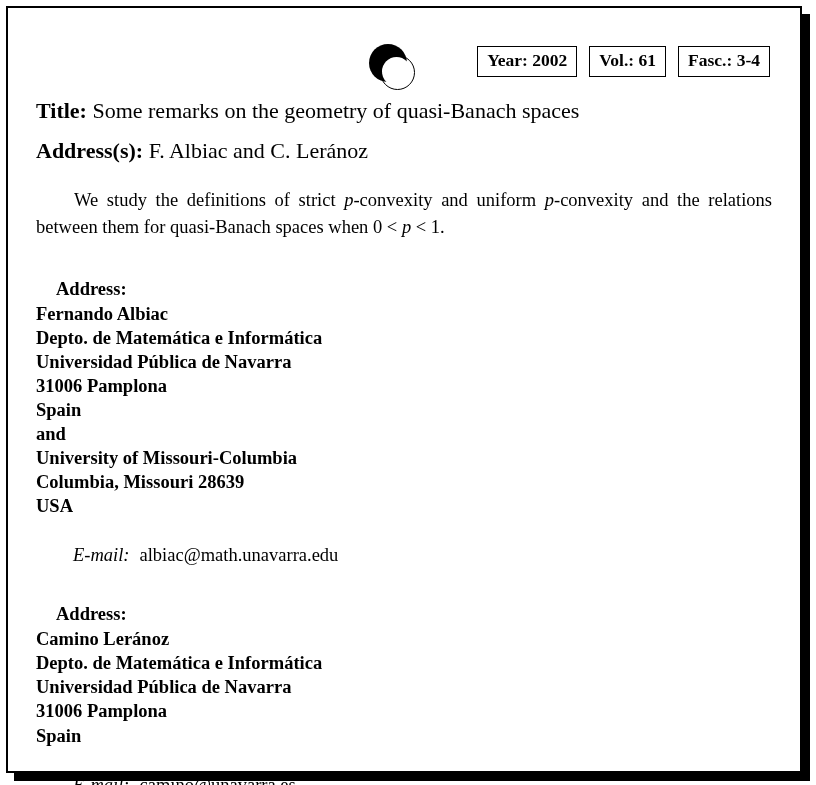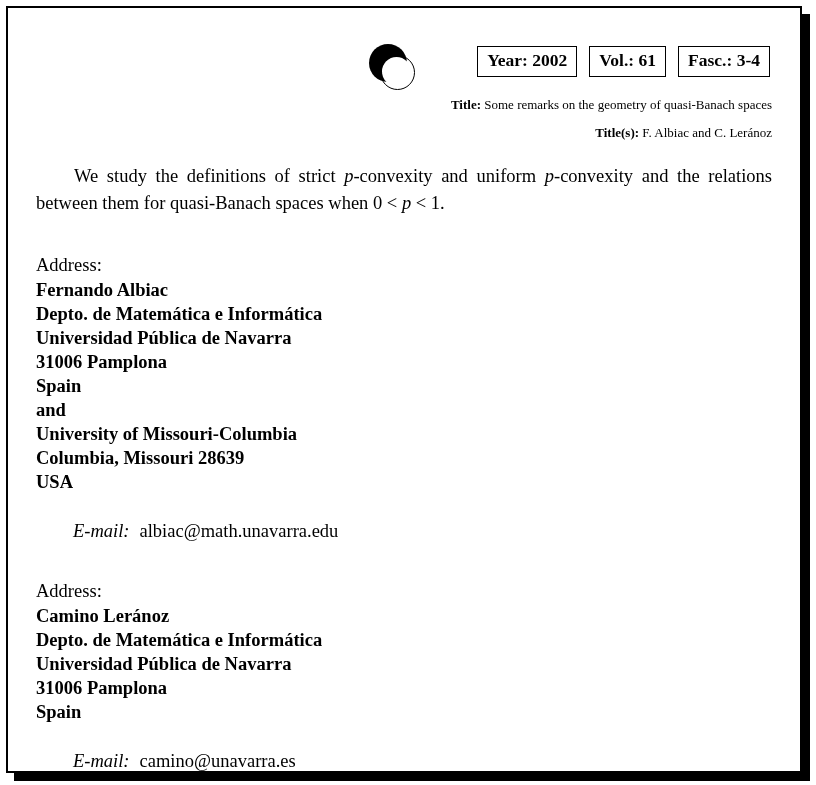--- a/index.html
+++ b/index.html
@@ -101,24 +101,23 @@
     padding: 3px 9px 4px 9px;
     font-size: 17.5px;
     font-weight: bold;
     white-space: nowrap;
     line-height: 1.25;
     font-family: "Liberation Serif", serif;
   }
 
   
   .field-line {
-    font-size: 13px;
+    font-size: 22px;
     line-height: 1.32;
     margin: 0 0 11px 0;
-    text-align: right;
   }
   .field-label {
     font-weight: bold;
   }
 
   #abstract {
     font-size: 18.5px;
     line-height: 1.45;
     text-align: justify;
     margin: 22px 0 12px 0;
@@ -133,22 +132,23 @@
 
   .section-gap {
     height: 24px;
   }
 
   .addr-block {
     font-size: 18.5px;
     line-height: 1.30;
   }
   .addr-head {
-    font-weight: normal;
+    font-weight: bold;
     margin-bottom: 1px;
+    margin-left: 20px;
   }
   .addr-line {
     white-space: pre;
     font-weight: bold;
   }
   .addr-line.bold {
     font-weight: bold;
   }
   .email-line {
     margin-top: 1px;
@@ -187,21 +187,21 @@
         <div class="meta-box">Fasc.: 3-4</div>
       </div>
     </div>
 
     <p class="field-line">
       <span class="field-label">Title:</span>
       <span>Some remarks on the geometry of quasi-Banach spaces</span>
     </p>
 
     <p class="field-line">
-      <span class="field-label">Title(s):</span>
+      <span class="field-label">Address(s):</span>
       <span>F. Albiac and C. Leránoz</span>
     </p>
 
     <p id="abstract">
       <span class="indent"></span><span>We study the definitions of strict </span><span class="math-it">p</span><span>-convexity and uniform </span><span class="math-it">p</span><span>-convexity and the relations between them for quasi-Banach spaces when 0 </span><span>&lt;</span> <span class="math-it">p</span> <span>&lt;</span><span> 1.</span>
     </p>
 
     <div class="section-gap"></div>
 
     <div class="addr-block">

